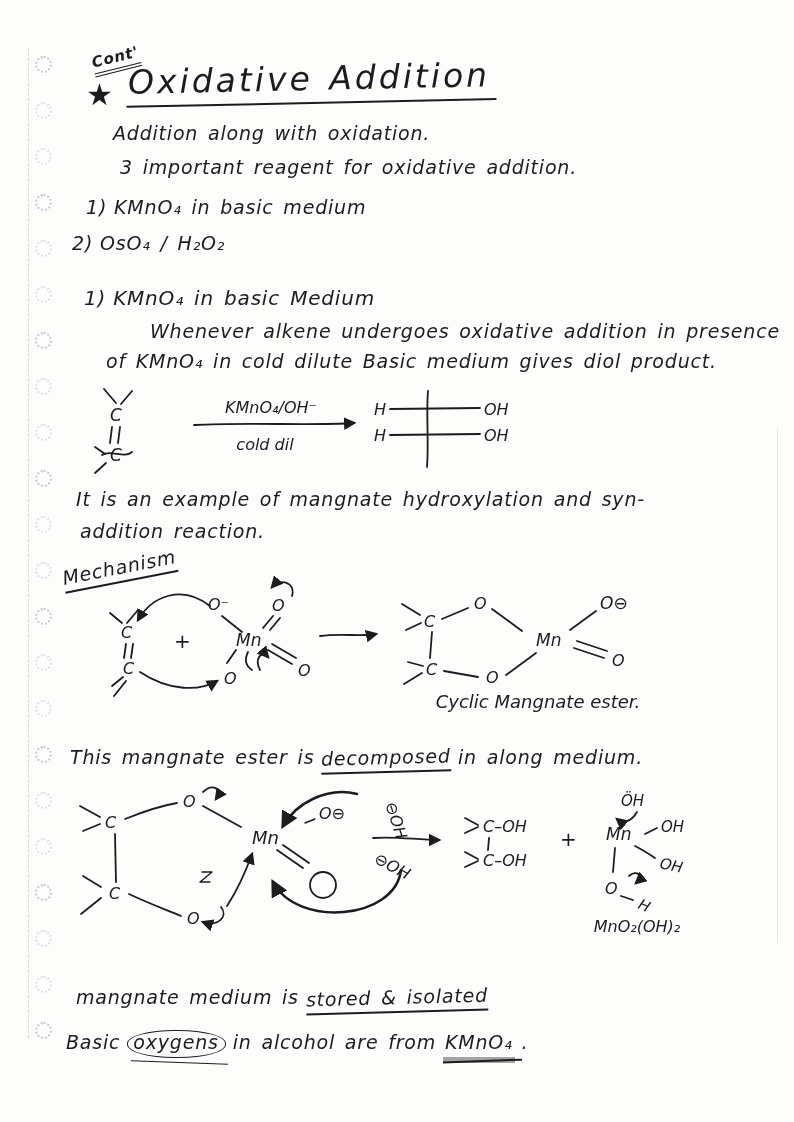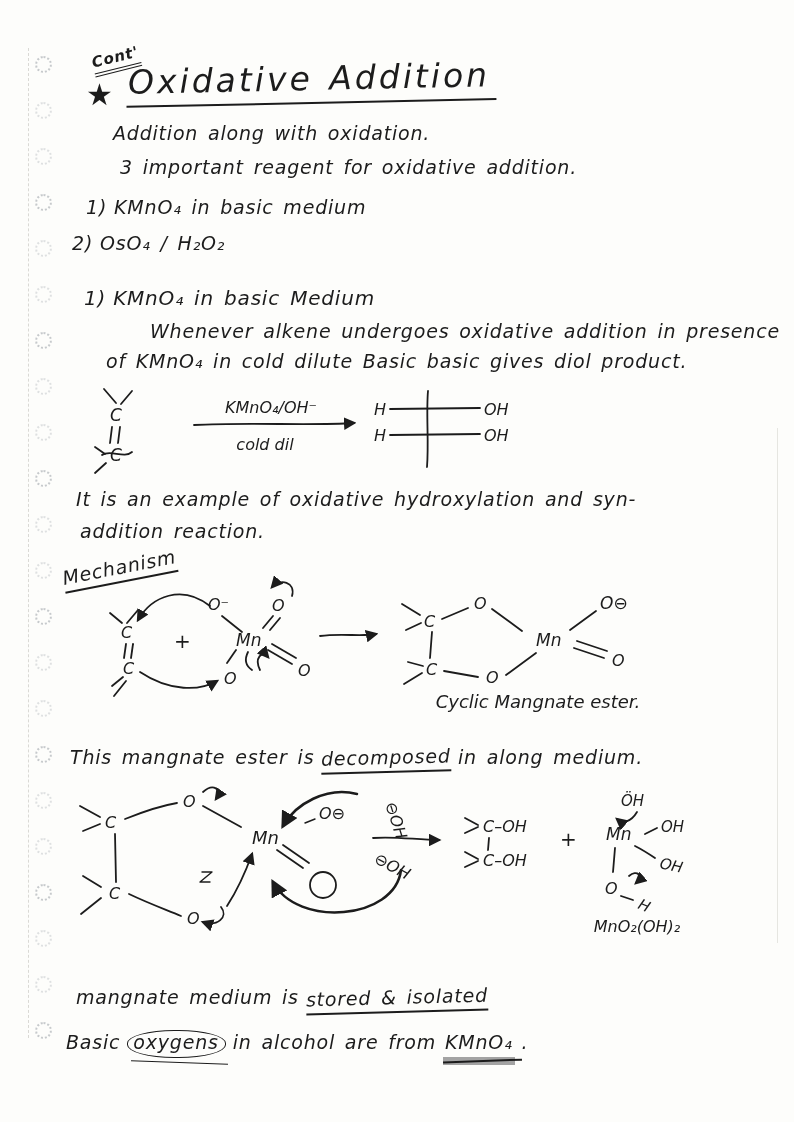--- a/index.html
+++ b/index.html
@@ -13,21 +13,21 @@
   .fs19{font-size:19px;}
   .fs20{font-size:20px;}
   .title{font-size:33px;letter-spacing:3px;border-bottom:2.5px solid #1c1c1c;
          padding:0 6px 3px 2px;transform:rotate(-1.2deg);}
   .cont{font-size:15px;font-weight:bold;transform:rotate(-14deg);
         border-bottom:4px double #1c1c1c;padding-bottom:1px;}
   .star{font-size:30px;font-style:normal;}
   .mech-head{font-size:19px;transform:rotate(-11deg);border-bottom:2px solid #1c1c1c;
              padding-bottom:1px;}
   .ul-sl{border-bottom:2px solid #1c1c1c;padding-bottom:1px;display:inline-block;transform:rotate(-1.5deg);}
-  .ul2{position:relative;border-bottom:8px solid #a3a3a3;display:inline-block;padding:0 2px 2px;}
+  .ul2{position:relative;border-bottom:6px solid #a3a3a3;display:inline-block;padding:0 2px 2px;}
   .ul2::after{content:"";position:absolute;left:0;right:-8px;bottom:-5px;
               border-bottom:2px solid #1c1c1c;transform:rotate(-2deg);}
   .circled{display:inline-block;border:1.7px solid #1c1c1c;border-radius:48%;
            padding:0 6px 2px 5px;position:relative;font-style:italic;}
   .circled::after{content:"";position:absolute;left:3px;right:-4px;bottom:-6px;
                   border-bottom:1.7px solid #1c1c1c;transform:rotate(2deg);}
   .hole{position:absolute;left:35px;width:13px;height:13px;border:2px dotted #9aa0a6;
         border-radius:50%;}
   .margin-line{position:absolute;left:28px;top:48px;height:990px;
                border-left:1.5px dashed #cccbc6;opacity:.7;}
@@ -82,21 +82,21 @@
     <span>1)</span><span>KMnO₄ in basic medium</span>
   </div>
   <div class="hw fs19 line" style="left:72px;top:232px;">
     <span>2)</span><span>OsO₄ / H₂O₂</span>
   </div>
 
   <div class="hw fs20 line" style="left:84px;top:286px;">
     <span>1)</span><span>KMnO₄ in basic Medium</span>
   </div>
   <div class="hw fs19" style="left:110px;top:320px;margin-left:40px;">Whenever alkene undergoes oxidative addition in presence</div>
-  <div class="hw fs19" style="left:106px;top:350px;">of KMnO₄ in cold dilute Basic basic gives diol product.</div>
+  <div class="hw fs19" style="left:106px;top:350px;">of KMnO₄ in cold dilute Basic medium gives diol product.</div>
 
   <svg style="left:90px;top:383px;" width="440" height="100" viewBox="0 0 440 100">
     <defs>
       <marker id="ah1" viewBox="0 0 10 10" refX="8" refY="5" markerWidth="7" markerHeight="7" orient="auto-start-reverse">
         <path d="M0,0 L10,5 L0,10 z" fill="#1c1c1c"></path>
       </marker>
     </defs>
     <g>
       <path class="st" d="M14,6 L26,20"></path>
       <path class="st" d="M42,8 L31,21"></path>
@@ -117,21 +117,21 @@
       <path class="st" d="M338,8 C336,30 339,60 337,84"></path>
       <path class="st" d="M300,26 L390,25"></path>
       <path class="st" d="M300,52 L390,51"></path>
       <text x="296" y="32" font-size="16" text-anchor="end">H</text>
       <text x="296" y="58" font-size="16" text-anchor="end">H</text>
       <text x="394" y="32" font-size="16">OH</text>
       <text x="394" y="58" font-size="16">OH</text>
     </g>
   </svg>
 
-  <div class="hw fs19" style="left:76px;top:488px;">It is an example of oxidative hydroxylation and syn-</div>
+  <div class="hw fs19" style="left:76px;top:488px;">It is an example of mangnate hydroxylation and syn-</div>
   <div class="hw fs19" style="left:80px;top:520px;">addition reaction.</div>
 
   <div class="hw mech-head" style="left:62px;top:556px;">Mechanism</div>
 
   <svg style="left:70px;top:578px;" width="690" height="158" viewBox="0 0 690 158">
     <defs>
       <marker id="ah2" viewBox="0 0 10 10" refX="8" refY="5" markerWidth="7" markerHeight="7" orient="auto-start-reverse">
         <path d="M0,0 L10,5 L0,10 z" fill="#1c1c1c"></path>
       </marker>
     </defs>

